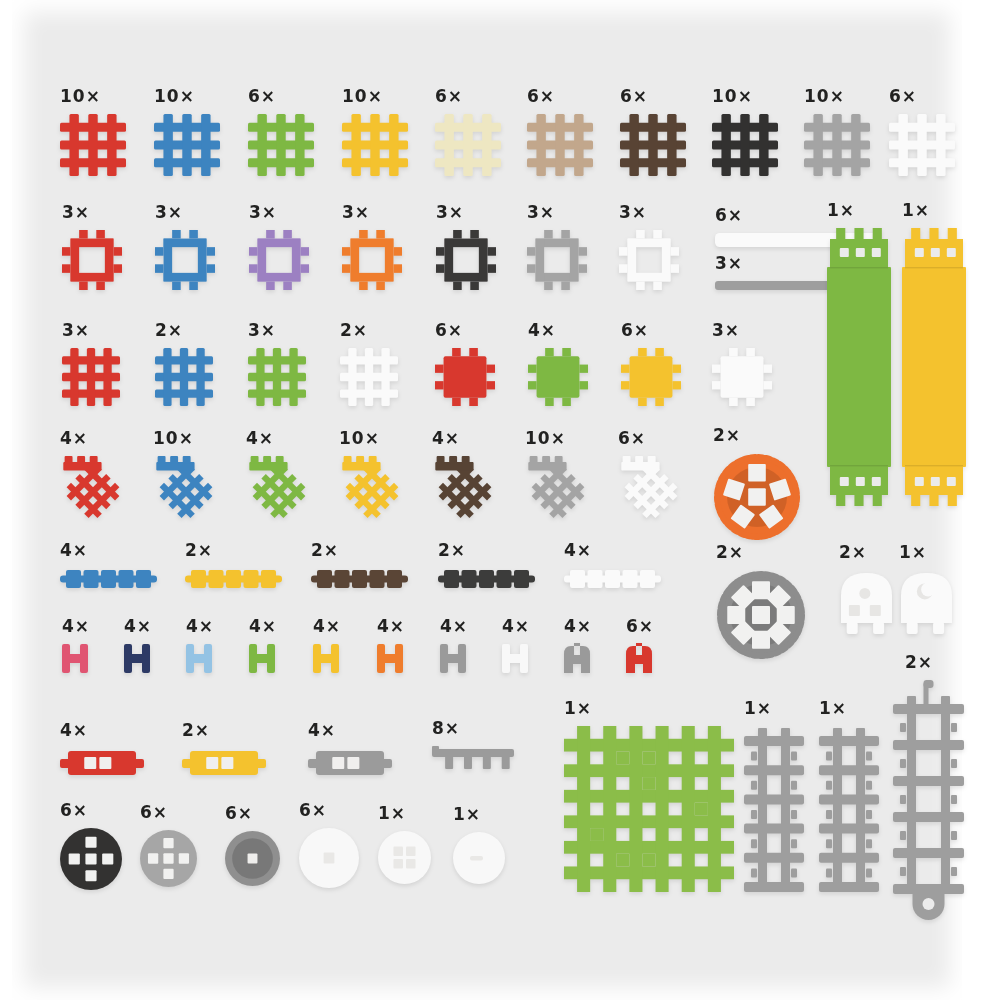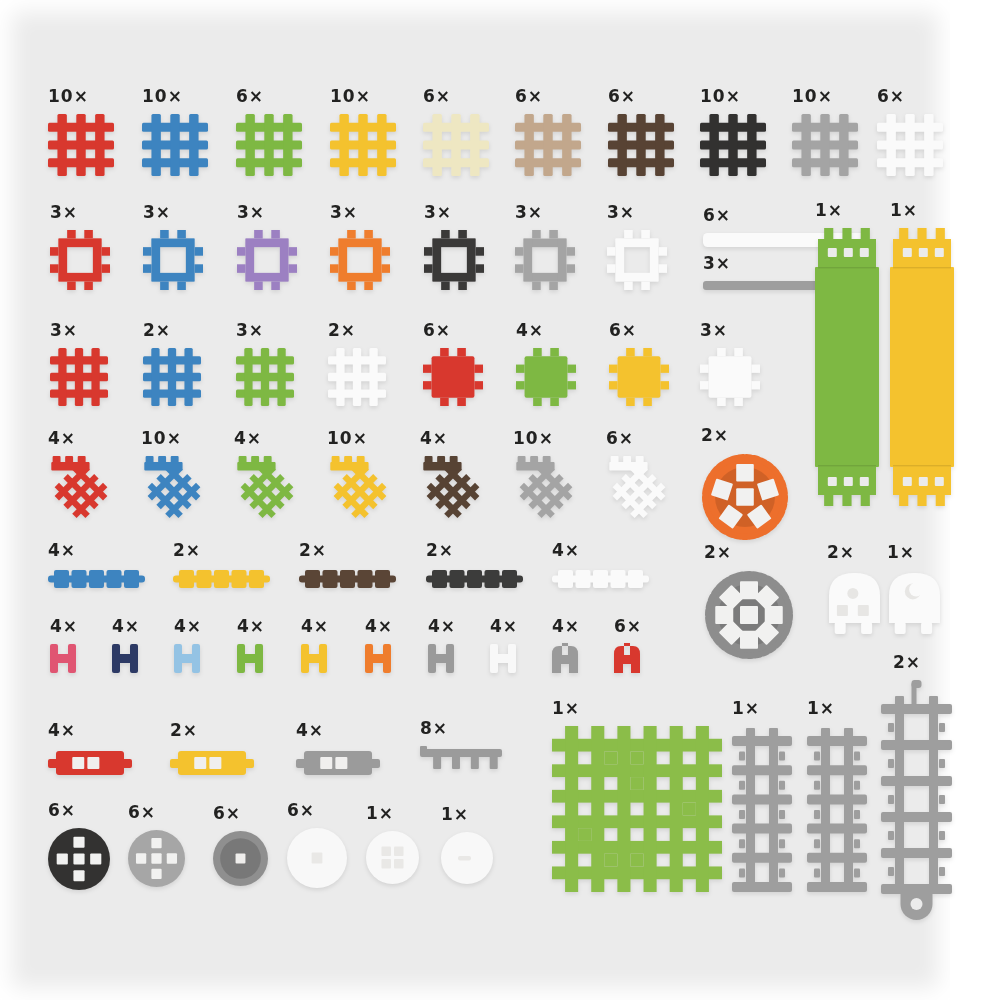--- a/index.html
+++ b/index.html
@@ -1,17 +1,17 @@
 <!DOCTYPE html>
 <html><head>
 <meta charset="utf-8">
 <style>
   html,body{margin:0;padding:0;width:1000px;height:1000px;background:#ffffff;overflow:hidden;
     font-family:"DejaVu Sans",sans-serif;}
-  #canvas{position:absolute;left:0;top:0;width:950px;height:1000px;background:#ebebeb;
+  #canvas{position:absolute;left:12px;top:0;width:950px;height:1000px;background:#ebebeb;
     box-shadow:inset 0 0 22px 12px #ffffff;}
   .part{position:absolute;}
   .part svg{display:block;overflow:visible;filter:drop-shadow(0 2px 2px rgba(0,0,0,0.10));}
   .qty{position:absolute;top:-28px;left:0;font-size:17px;font-weight:700;color:#222221;
     letter-spacing:1px;white-space:nowrap;}
 </style>
 </head>
 <body>
 
 <div id="canvas">

